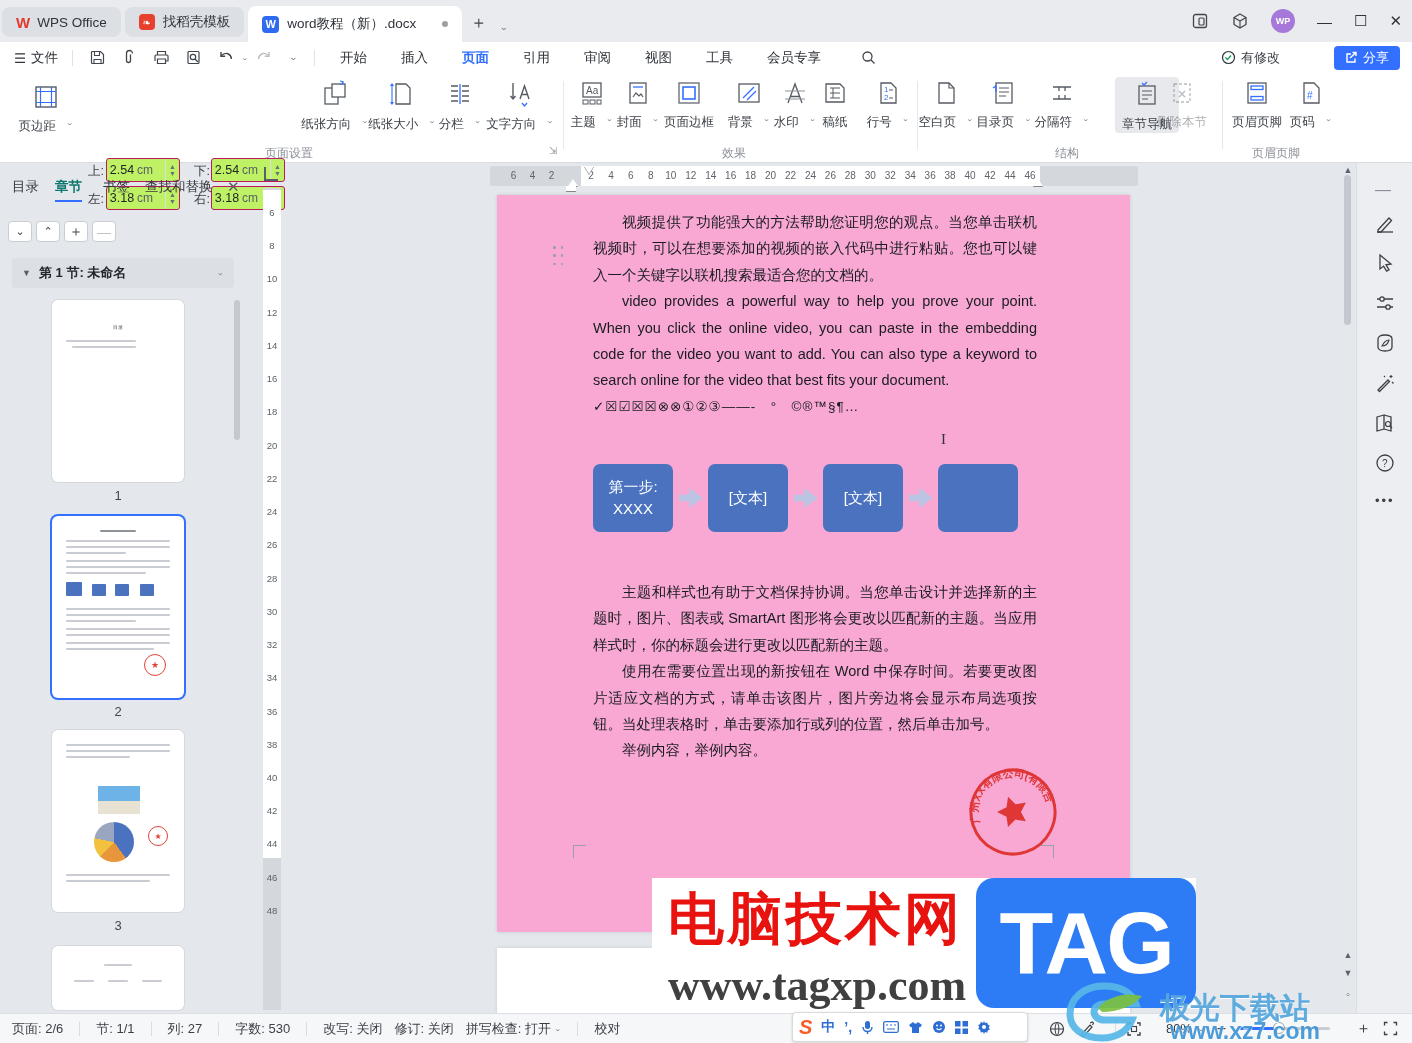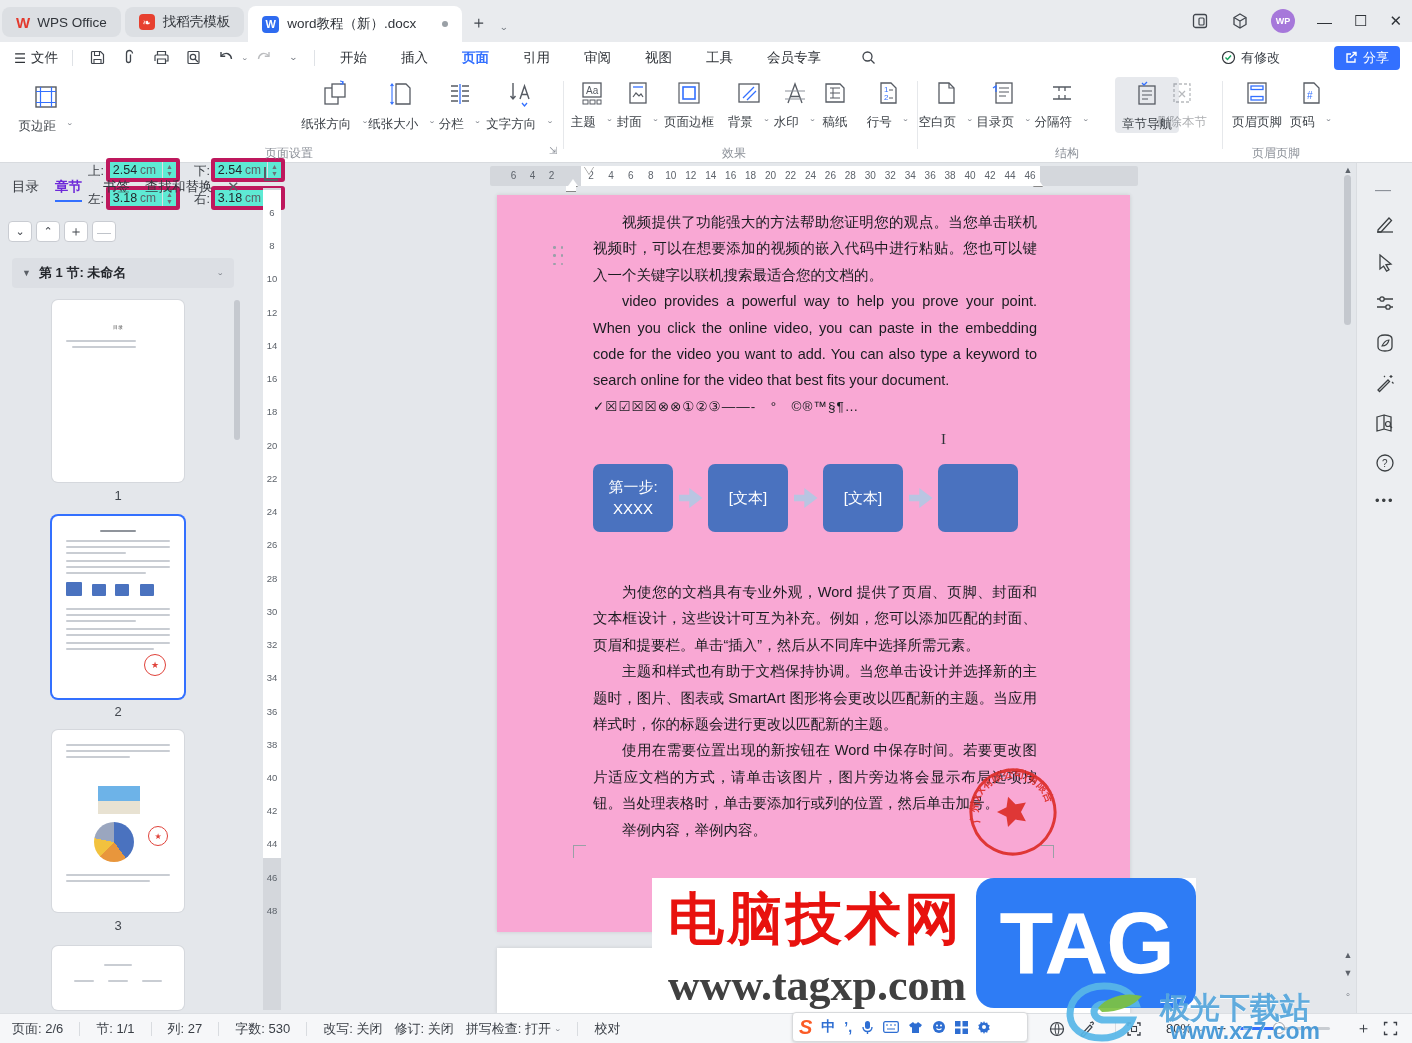--- a/index.html
+++ b/index.html
@@ -33,30 +33,30 @@
 
   
   #ribbon{position:absolute;left:0;top:73px;width:1412px;height:90px;background:#fff;border-bottom:1px solid #d8dbdf;}
   .rb-sep{position:absolute;top:8px;width:1px;height:68px;background:#e6e8eb;}
   .rb-grouplabel{position:absolute;top:72px;font-size:12px;color:#8b9098;}
   .rb-item{position:absolute;top:6px;width:64px;display:flex;flex-direction:column;align-items:center;gap:7px;font-size:12.5px;color:#3c4147;}
   .rb-item .lbl{white-space:nowrap;display:flex;align-items:flex-start;gap:10px;}
   .chev{font-size:9px;color:#737880;transform:scaleY(.8);}
   .rb-active{background:#e7e9ed;border-radius:4px;}
   .rb-disabled{opacity:.42;}
-  .numfield{position:absolute;height:24px;width:74px;background:#5eead4;border:4px solid #be185d;border-radius:3px;display:flex;align-items:center;font-size:12.5px;color:#23262b;}
+  .numfield{position:absolute;height:24px;width:74px;background:#bef264;border:1px solid #be185d;border-radius:3px;display:flex;align-items:center;font-size:12.5px;color:#23262b;}
   .numfield .val{flex:0 0 30px;text-align:center;}
   .numfield .unit{flex:1;color:#5b6066;font-size:12px;}
   .stepper{width:14px;border-left:1px solid #dcdfe3;height:100%;display:flex;flex-direction:column;align-items:center;justify-content:center;font-size:7px;color:#6b7077;line-height:7px;}
   .flabel{position:absolute;font-size:12.5px;color:#3c4147;}
   .expand-corner{position:absolute;font-size:10px;color:#8b9098;}
 
   
   .sp-tab{position:absolute;top:178px;font-size:13.5px;color:#33373d;}
-  .sp-tab.active{color:#6d28d9;font-weight:bold;border-bottom:2px solid #3370ff;padding-bottom:4px;}
+  .sp-tab.active{color:#0f766e;font-weight:bold;border-bottom:2px solid #3370ff;padding-bottom:4px;}
   .navbtn{position:absolute;top:221px;width:24px;height:21px;background:#fff;border:1px solid #c9ccd2;border-radius:4px;font-size:11px;color:#41464d;display:flex;align-items:center;justify-content:center;}
   .navbtn.dis{color:#c0c4ca;}
   #section-bar{position:absolute;left:12px;top:258px;width:222px;height:30px;background:#dcdfe4;border-radius:4px;display:flex;align-items:center;font-size:13px;color:#23262b;}
   .thumb{position:absolute;left:52px;width:132px;background:#fff;border-radius:6px;box-shadow:0 0 0 1px #d5d8dd;overflow:hidden;}
   .thumb.sel{box-shadow:0 0 0 2px #3370ff;}
   .tnum{position:absolute;left:52px;width:132px;text-align:center;font-size:13px;color:#41464d;}
   .tline{position:absolute;height:2px;background:#c9cdd3;border-radius:1px;}
   .tline.dark{background:#8f949b;}
   .tbox{position:absolute;background:#4a72bf;border-radius:1px;}
 
@@ -642,21 +642,20 @@
           <i></i>
         </div>
       <div class="sa-box">[文本]</div>
       <div class="sa-arrow">
           <i></i>
         </div>
       <div class="sa-box"></div>
     </div>
 
     <div class="textflow" style="top:384px;">
-      <p>为使您的文档具有专业外观，Word 提供了页眉、页脚、封面和文本框设计，这些设计可互为补充。例如，您可以添加匹配的封面、页眉和提要栏。单击“插入”，然后从不同库中选择所需元素。</p>
       <p>主题和样式也有助于文档保持协调。当您单击设计并选择新的主题时，图片、图表或 SmartArt 图形将会更改以匹配新的主题。当应用样式时，你的标题会进行更改以匹配新的主题。</p>
       <p>使用在需要位置出现的新按钮在 Word 中保存时间。若要更改图片适应文档的方式，请单击该图片，图片旁边将会显示布局选项按钮。当处理表格时，单击要添加行或列的位置，然后单击加号。</p>
       <p>举例内容，举例内容。</p>
     </div>
 
     <div class="cornermark" style="left:76px;top:650px;border-left:1px solid #9aa0a6;border-top:1px solid #9aa0a6;"></div>
     <div class="cornermark" style="left:544px;top:650px;border-right:1px solid #9aa0a6;border-top:1px solid #9aa0a6;"></div>
   </div>
 
   <div id="drag-handle">

